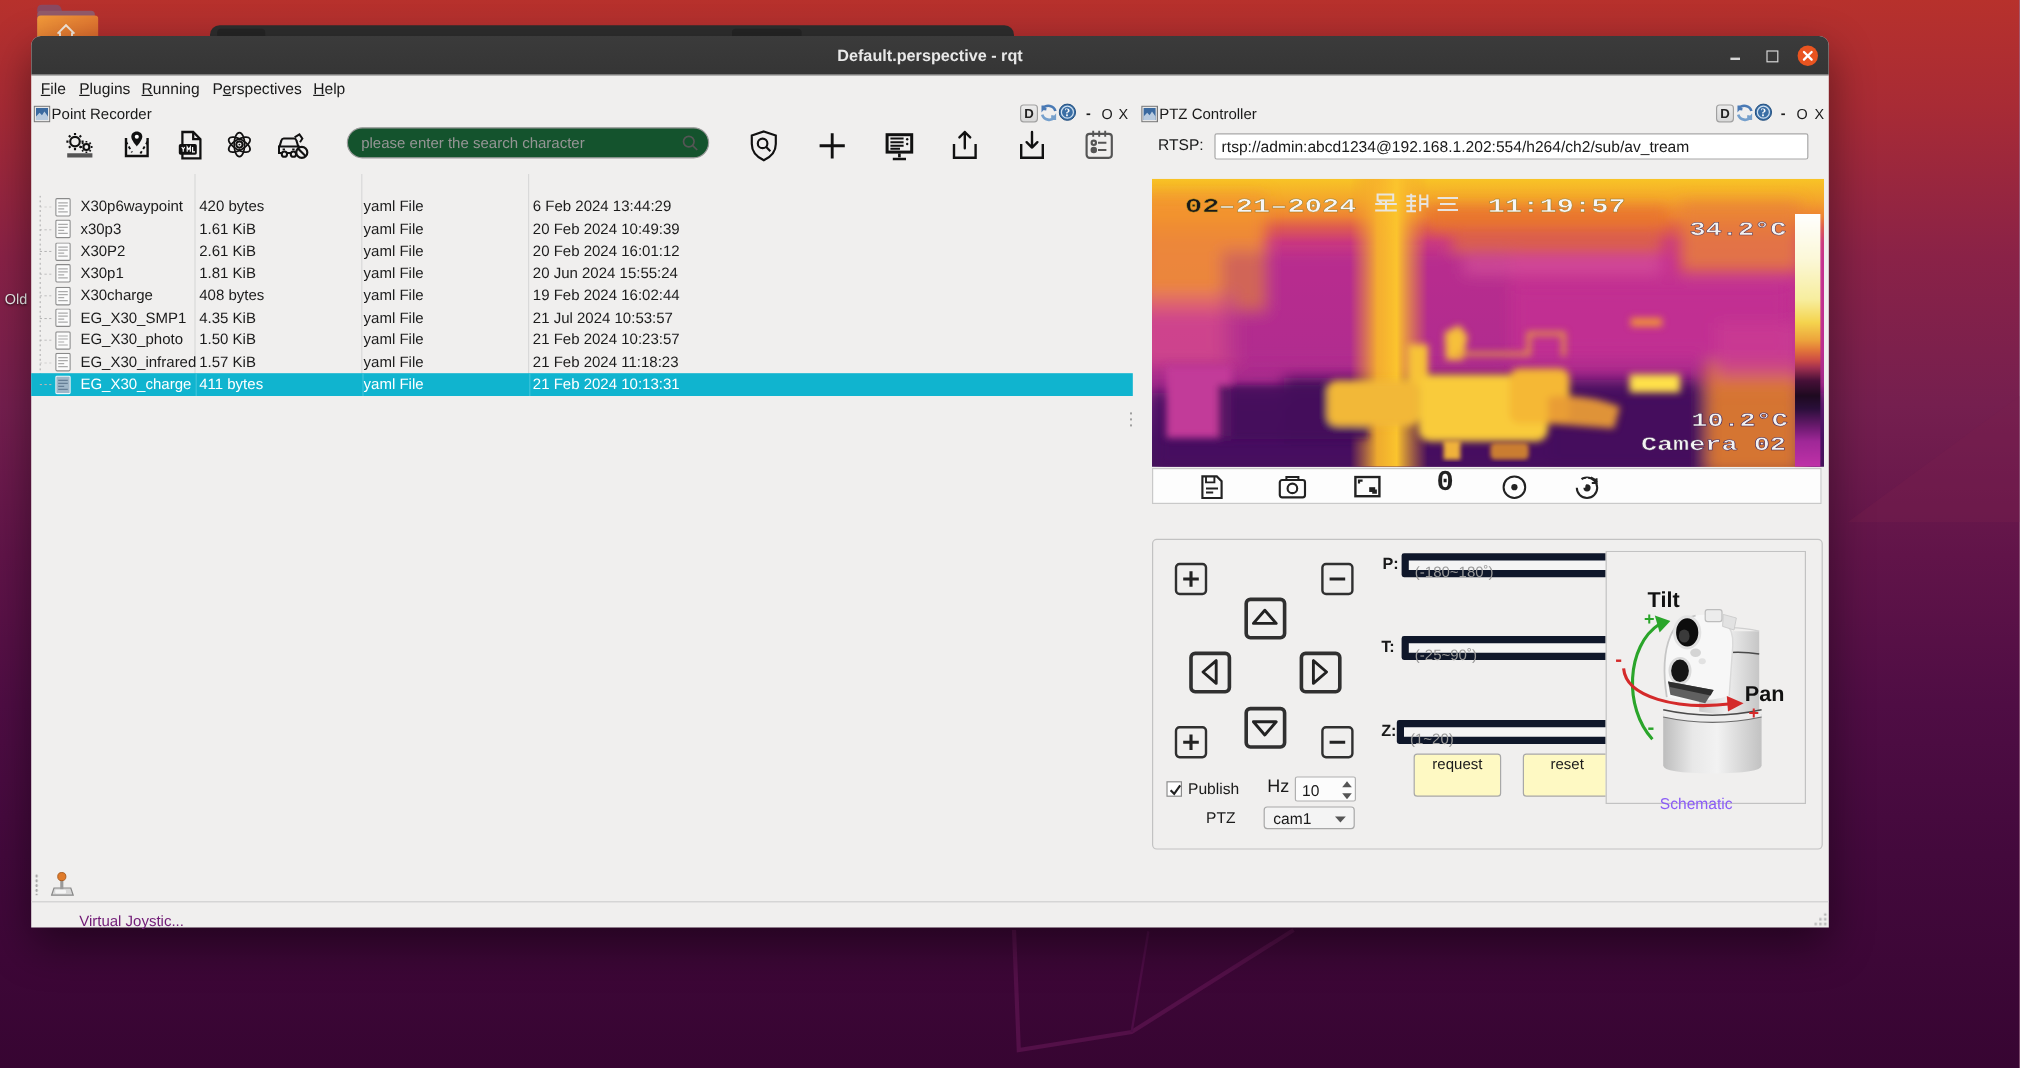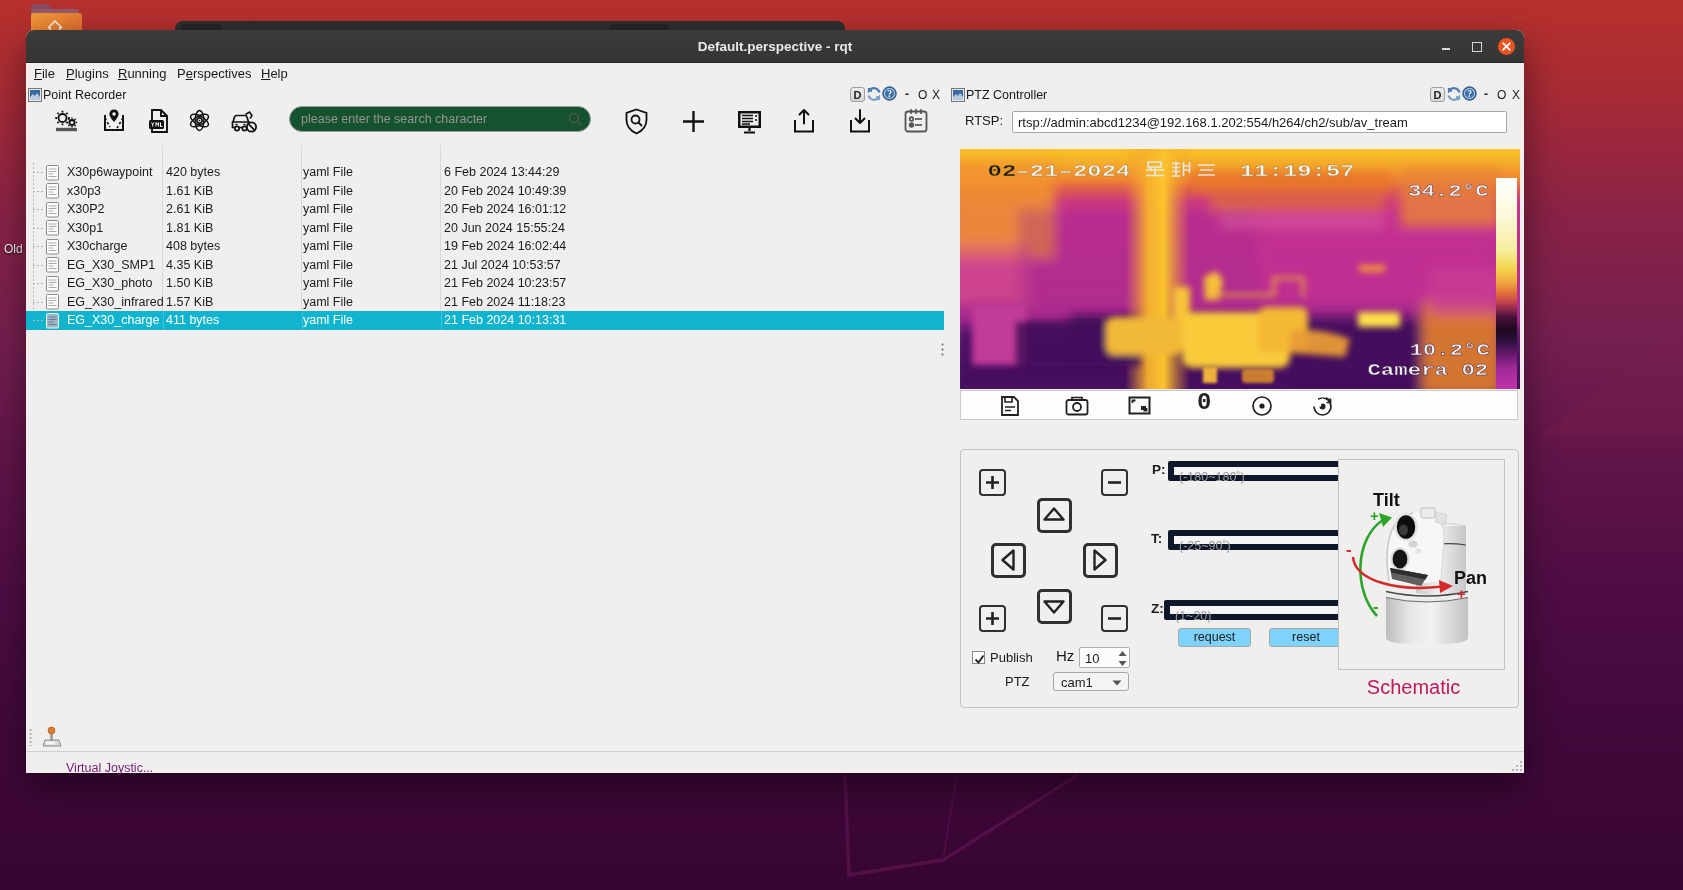--- a/index.html
+++ b/index.html
@@ -11,21 +11,21 @@
   .row .fi { position:absolute; left:20px; top:1.5px; width:13px; height:16px; }
   .row .tick { position:absolute; left:7px; top:9px; width:10px; height:1px; }
   .row.sel { background:#10b4cf; color:#fff; }
   .row.sel i { position:absolute; top:0; width:1px; height:18.5px; background:#3ec4da; }
   .pbtn { position:absolute; width:27px; height:27px; border:2.6px solid #303030; border-radius:4px; }
   .pbtn svg { position:absolute; left:-2px; top:-2px; }
   .abtn { position:absolute; width:35px; height:35px; border:3.4px solid #303030; border-radius:5px; }
   .abtn svg { position:absolute; left:-3px; top:-3px; }
   .ptzin { position:absolute; width:196px; height:20px; background:#f4f4f4; border:6px solid #0f172a; border-radius:2px; }
   .ptzin span { position:absolute; left:5px; top:2.5px; font-size:12.5px; color:#9a9a9a; }
-  .qbtn { position:absolute; height:19px; background:#7dd3fc; border:1px solid #a8a8a8; border-radius:3px; text-align:center; font-size:12.5px; color:#1a1a1a; line-height:17px; }
+  .qbtn { position:absolute; height:36px; background:#fef9c3; border:1px solid #a8a8a8; border-radius:3px; text-align:center; font-size:12.5px; color:#1a1a1a; line-height:17px; }
 </style>
 </head>
 <body>
 
 <div class="abs" id="bgdeco" style="left:0;top:0;width:1683px;height:890px;">
 <svg width="1683" height="890" style="position:absolute;left:0;top:0">
   <defs>
     <linearGradient id="deskg" x1="0" y1="0" x2="0" y2="1">
       <stop offset="0%" stop-color="#b7312c"></stop>
       <stop offset="10%" stop-color="#a82b35"></stop>
@@ -610,21 +610,21 @@
 
         <path d="M14,97 C 16,121 58,132 104,126.5" fill="none" stroke="#d42a2a" stroke-width="2.6"></path>
         <path d="M100,120 L114,126 L101,133 Z" fill="#d42a2a"></path>
         <text x="7" y="95" font-size="17" font-weight="bold" fill="#d42a2a" font-family="Liberation Sans">-</text>
         <text x="118" y="139" font-size="15" font-weight="bold" fill="#d42a2a" font-family="Liberation Sans">+</text>
 
         <text x="34" y="46" font-size="18" font-weight="bold" fill="#111" font-family="Liberation Sans">Tilt</text>
         <text x="115" y="124" font-size="18" font-weight="bold" fill="#111" font-family="Liberation Sans">Pan</text>
       </svg>
     </div>
-    <div class="abs" style="left:369px;top:226px;width:167px;text-align:center;font-size:20px;color:#be185d;">Schematic</div>
+    <div class="abs" style="left:369px;top:212px;width:167px;text-align:center;font-size:13px;color:#8b5cf6;">Schematic</div>
   </div>
 
   <div class="abs" style="left:0;top:693px;width:918px;height:28px;">
     <div class="abs" style="left:3px;top:5px;width:3px;height:18px;background-image:radial-gradient(circle,#aaa 1px,transparent 1.2px);background-size:3px 4px;"></div>
     <svg class="abs" style="left:16px;top:3px" width="20" height="22" viewBox="0 0 20 22">
       <path d="M3,14 L17,14 L19,20 L1,20 Z" fill="#d8d8d8" stroke="#888" stroke-width="1"></path>
       <rect x="8.2" y="6" width="2.6" height="9" fill="#9a9a9a"></rect>
       <circle cx="9.5" cy="4.5" r="3.4" fill="#e07b2a" stroke="#a85a1e" stroke-width="0.8"></circle>
       <rect x="4" y="15.5" width="9" height="3" rx="1" fill="#f4f4f4"></rect>
     </svg>

